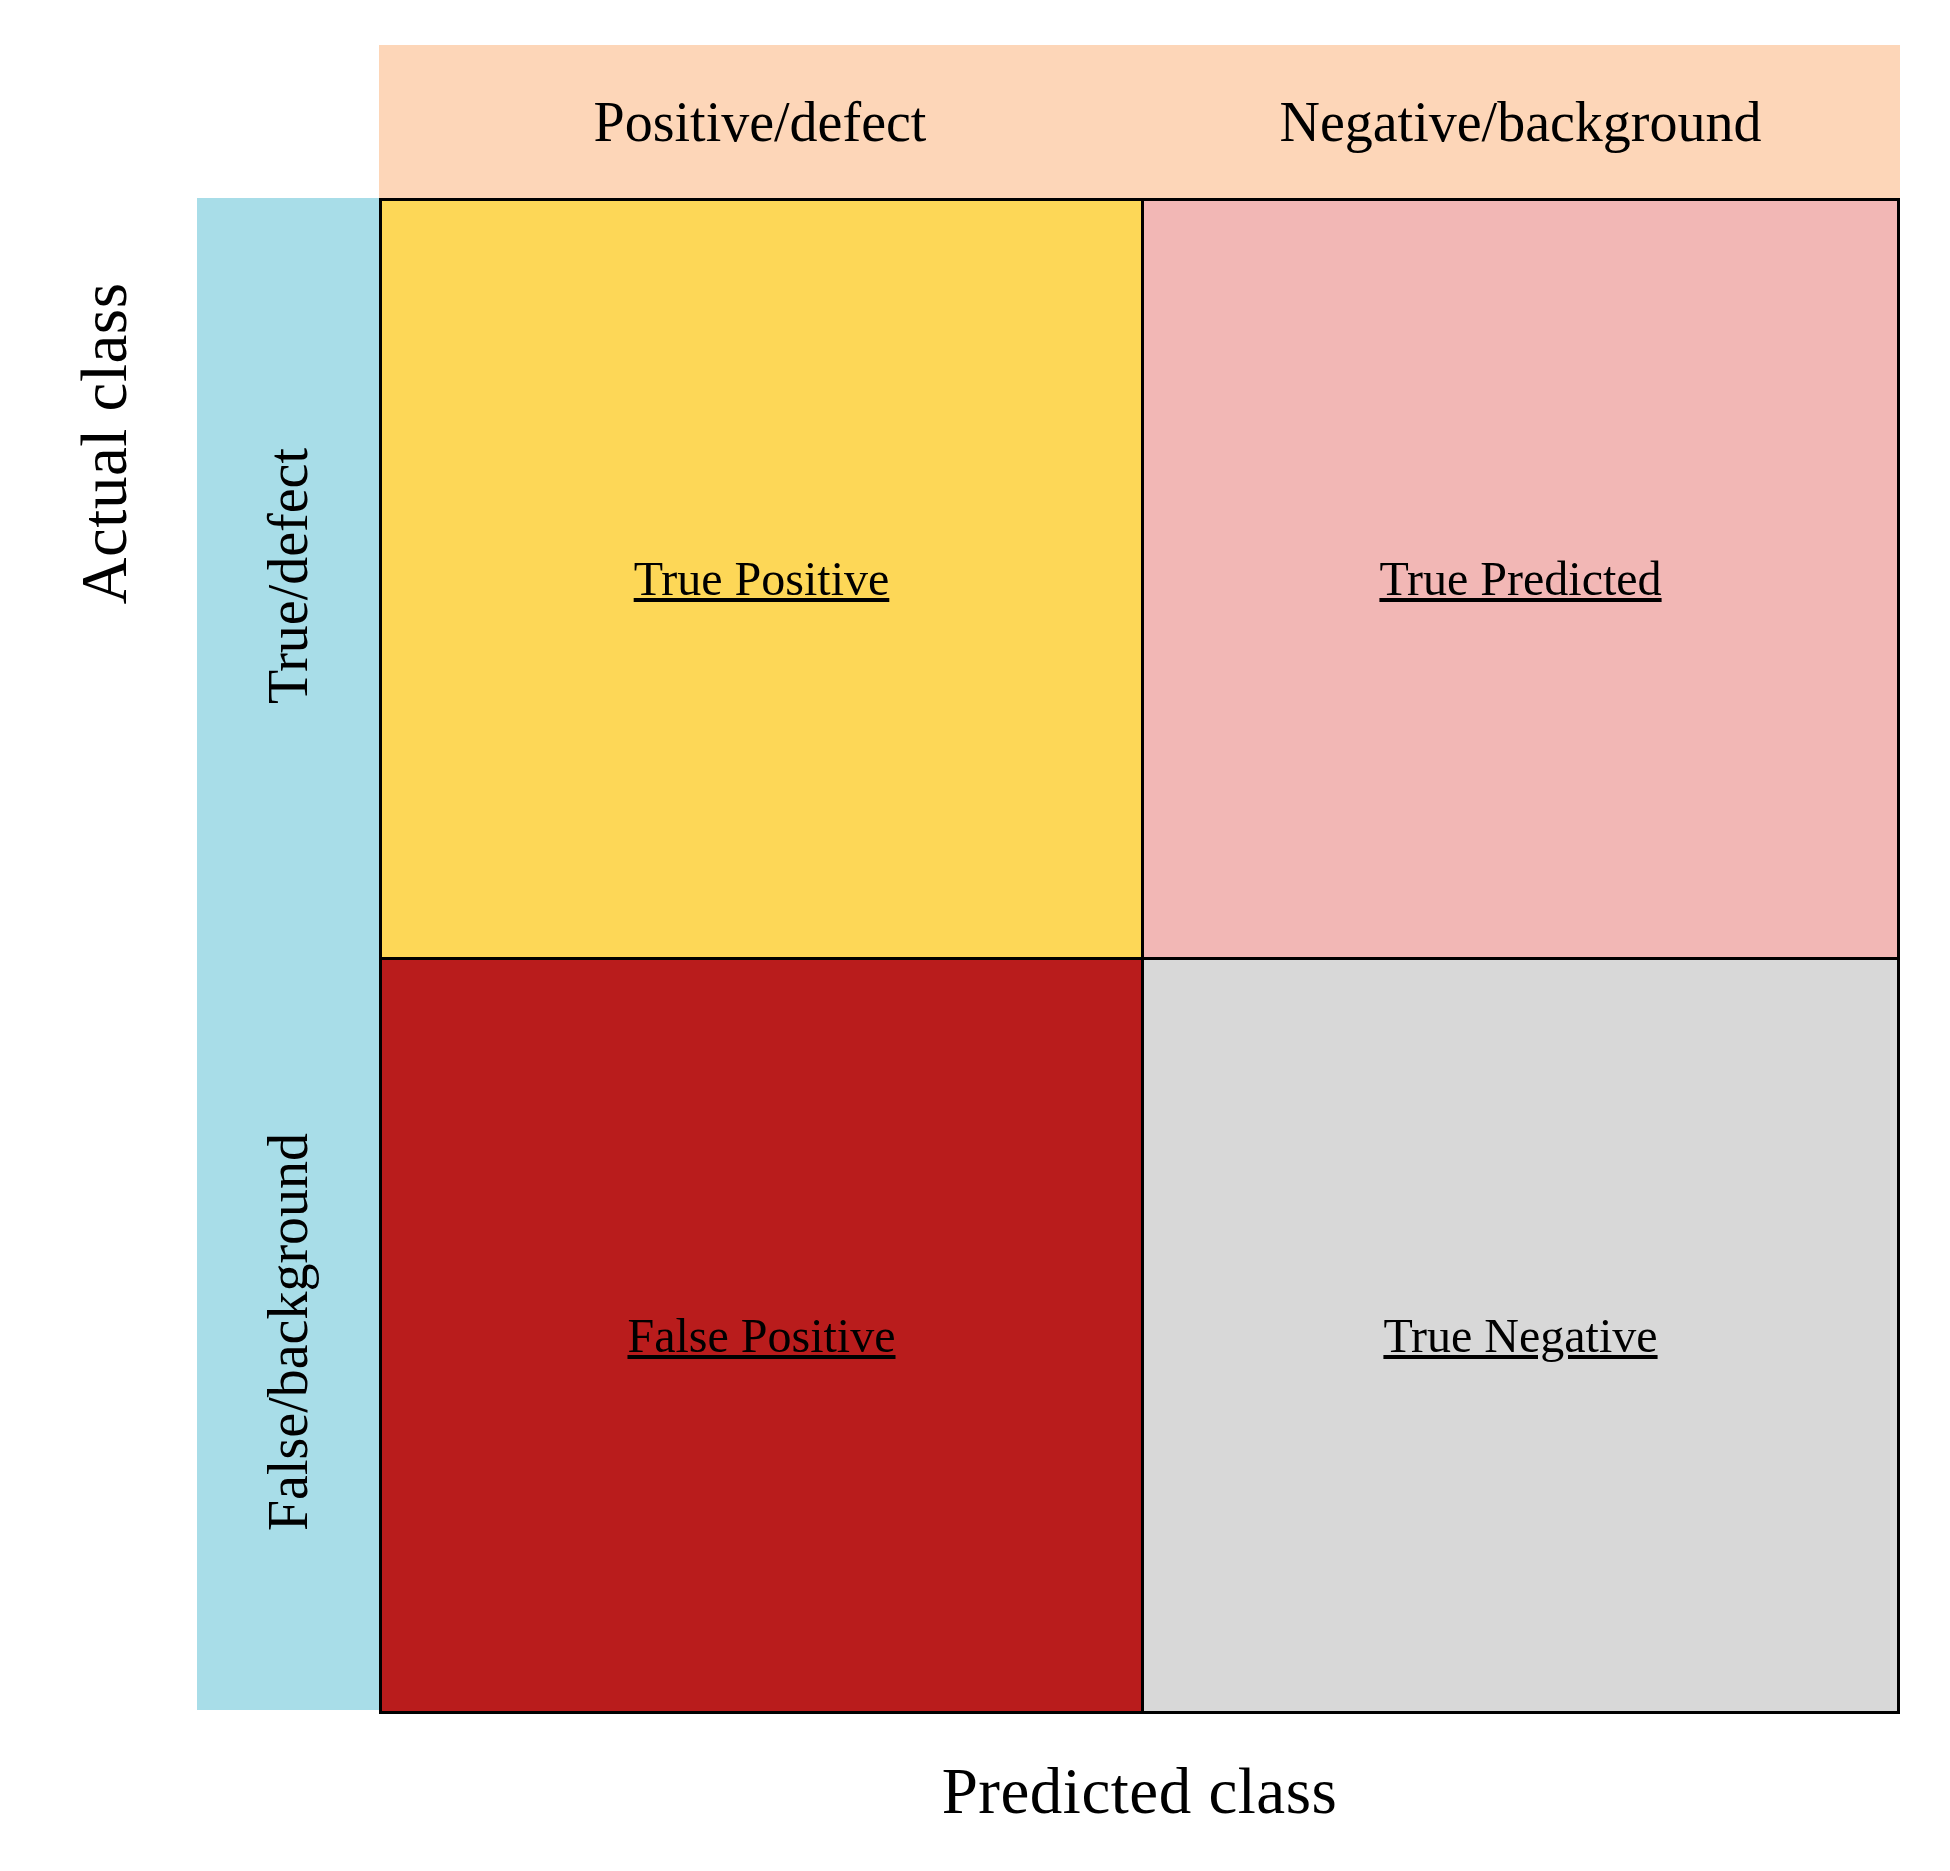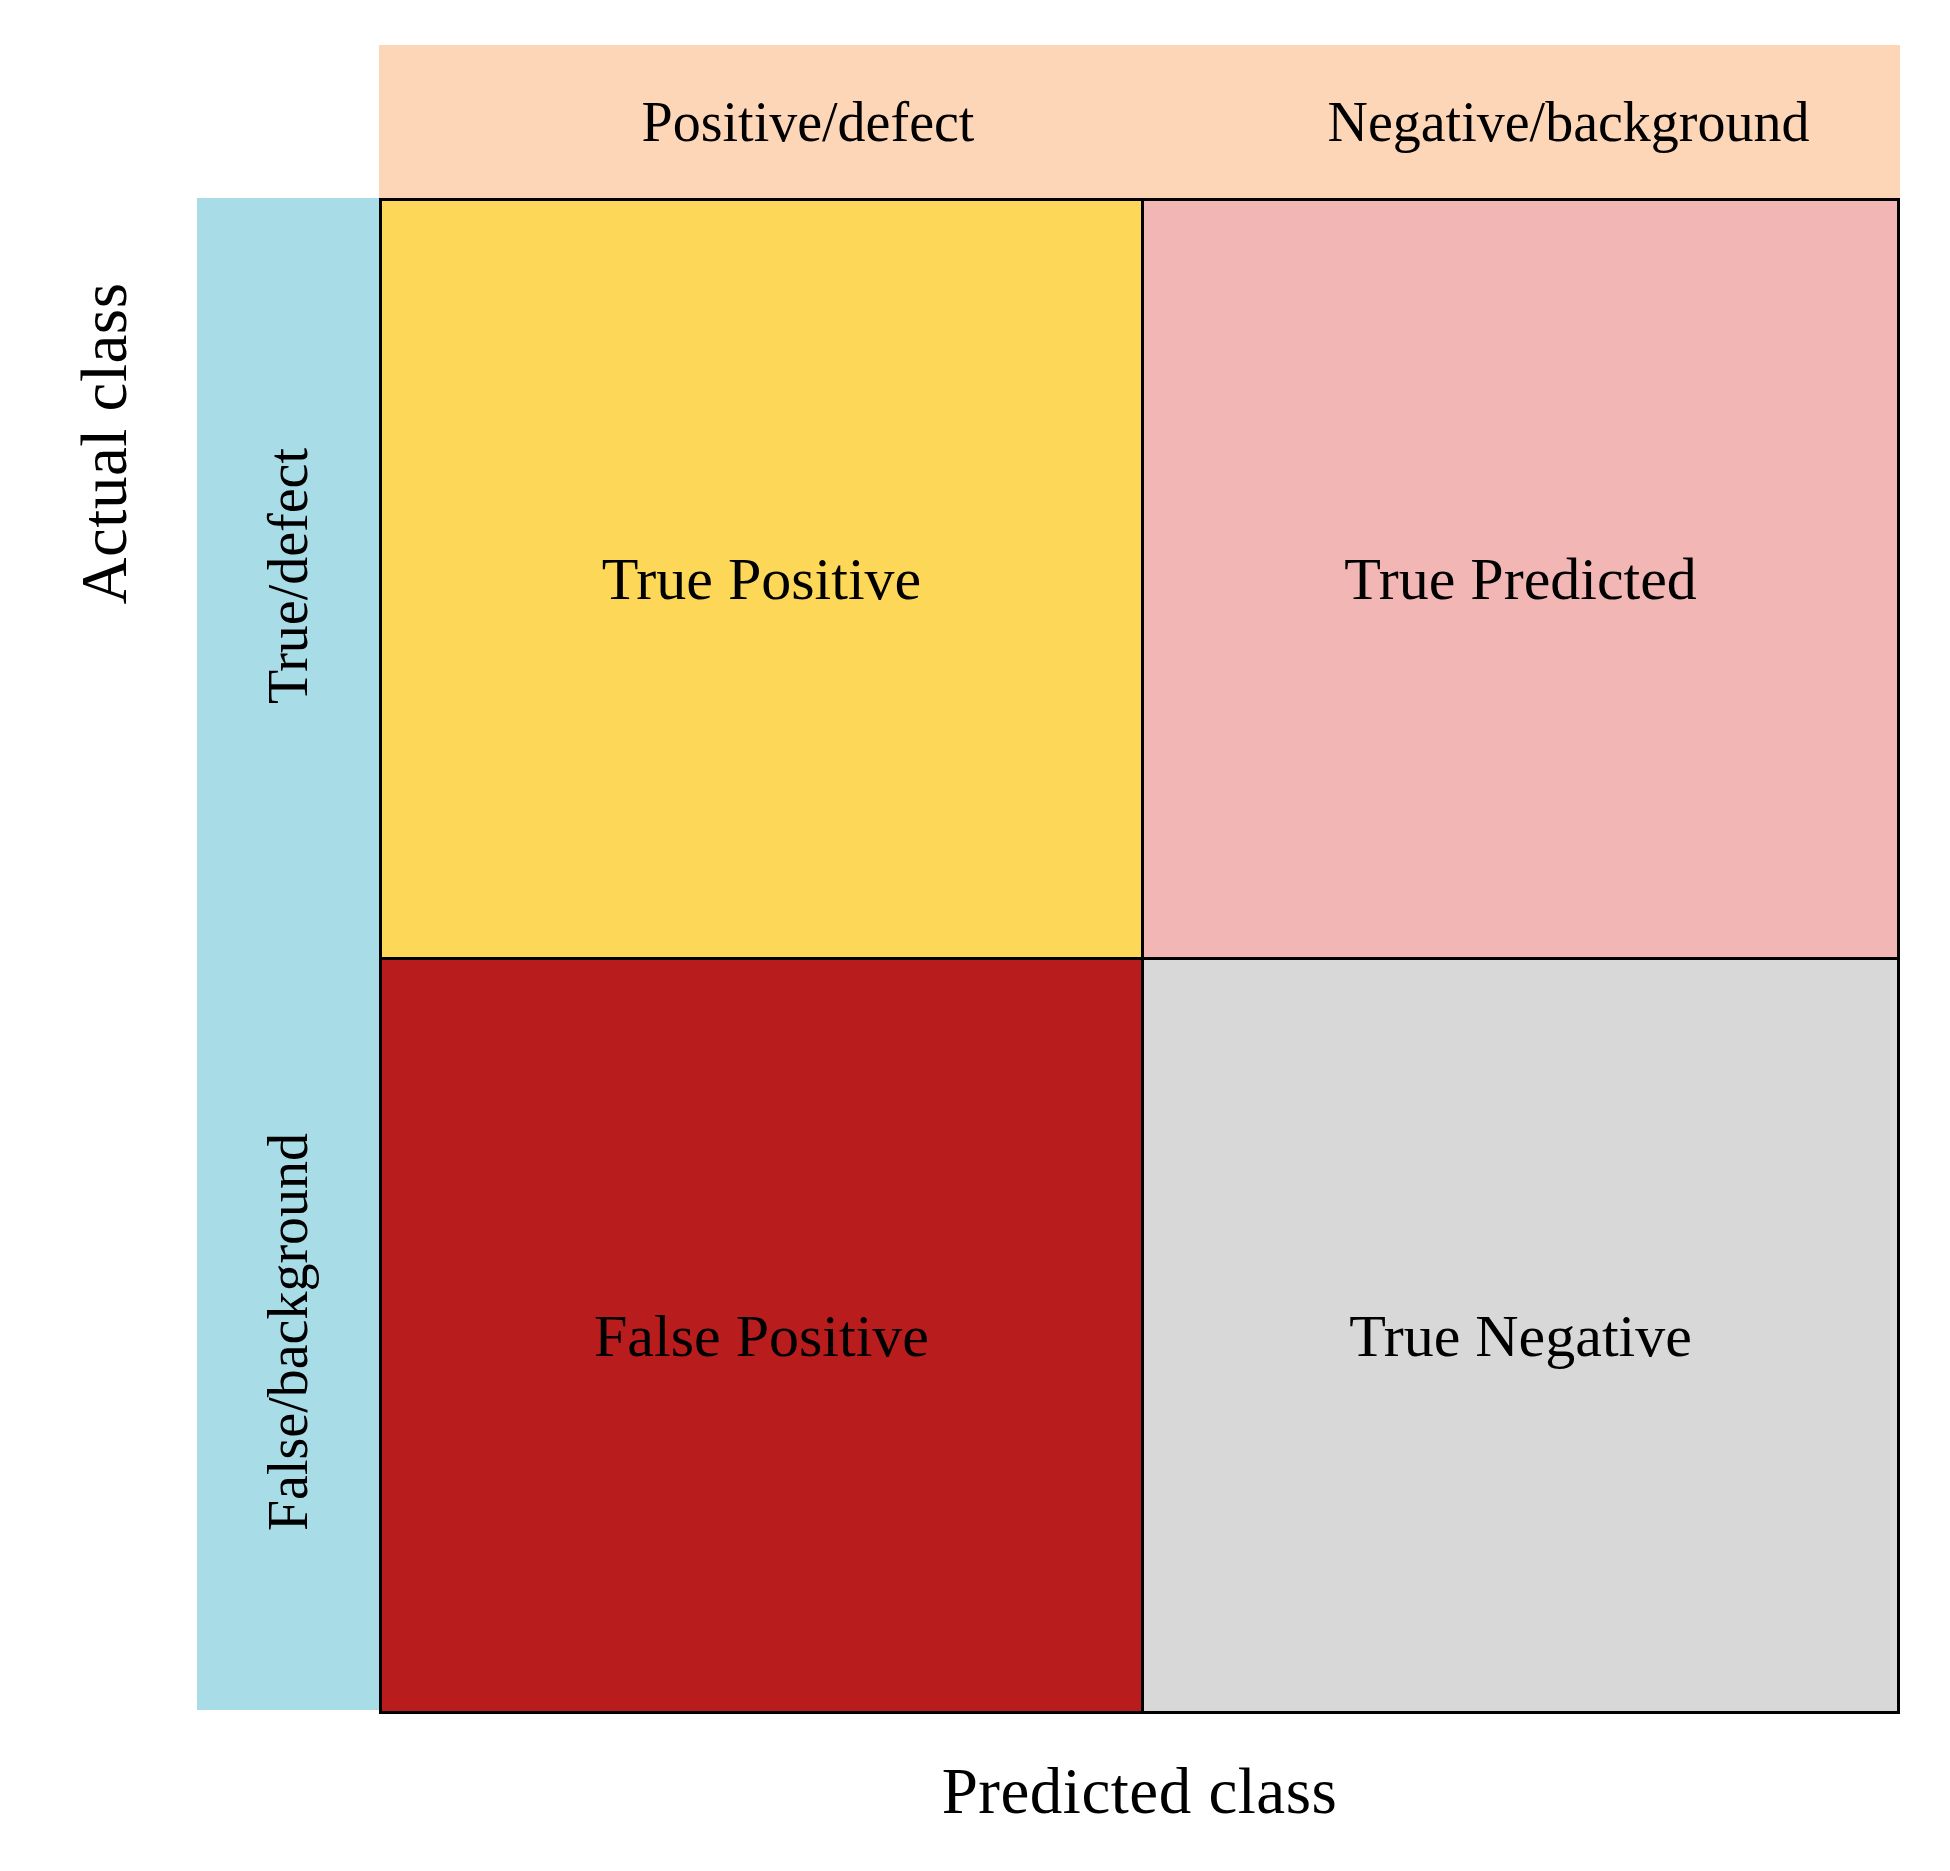--- a/index.html
+++ b/index.html
@@ -69,21 +69,21 @@
   }
   .col-header-cell {
     flex: 1 1 0;
     display: flex;
     align-items: center;
     justify-content: center;
     font-size: 56px;
     line-height: 1;
     white-space: nowrap;
   }
-  .col-header-cell.first { flex: 0 0 762px; margin-left: 48px; }
+  .col-header-cell.first { flex: 0 0 762px; }
   .col-header-cell.second { flex: 0 0 759px; }
 
   
   .row-header-band {
     position: absolute;
     left: 197px;
     top: 198px;
     width: 182px;
     height: 1512px;
     background: #A8DDE8;
@@ -116,23 +116,24 @@
     box-sizing: border-box;
     display: grid;
     grid-template-columns: 762px 1fr;
     grid-template-rows: 759px 1fr;
   }
   .cell {
     display: flex;
     align-items: center;
     justify-content: center;
     box-sizing: border-box;
-    font-size: 60px;
+    font-size: 48px;
     line-height: 1;
     white-space: nowrap;
+    text-decoration: underline;
   }
   .cell.tp {
     background: #FDD757;
     border-right: 3.6px solid #000000;
     border-bottom: 3.6px solid #000000;
   }
   .cell.tn {
     background: #F2B7B5;
     border-bottom: 3.6px solid #000000;
   }

